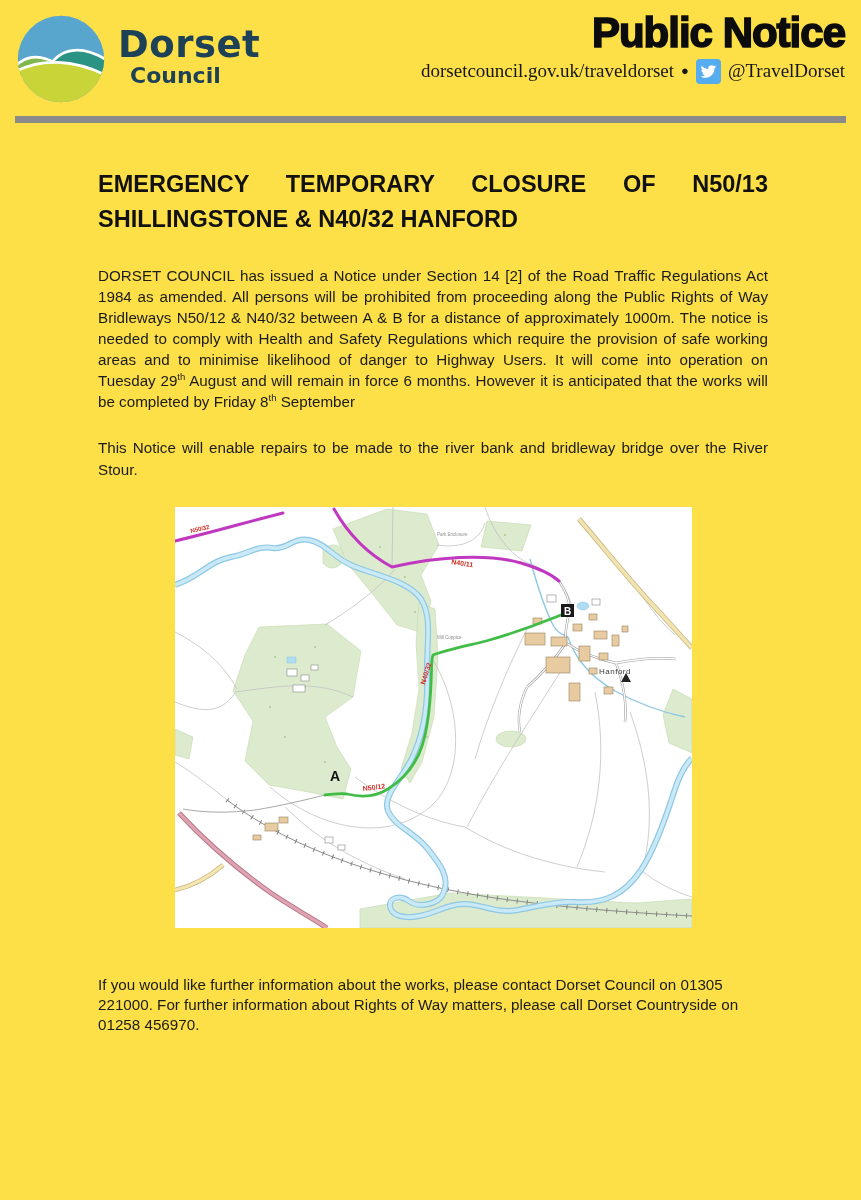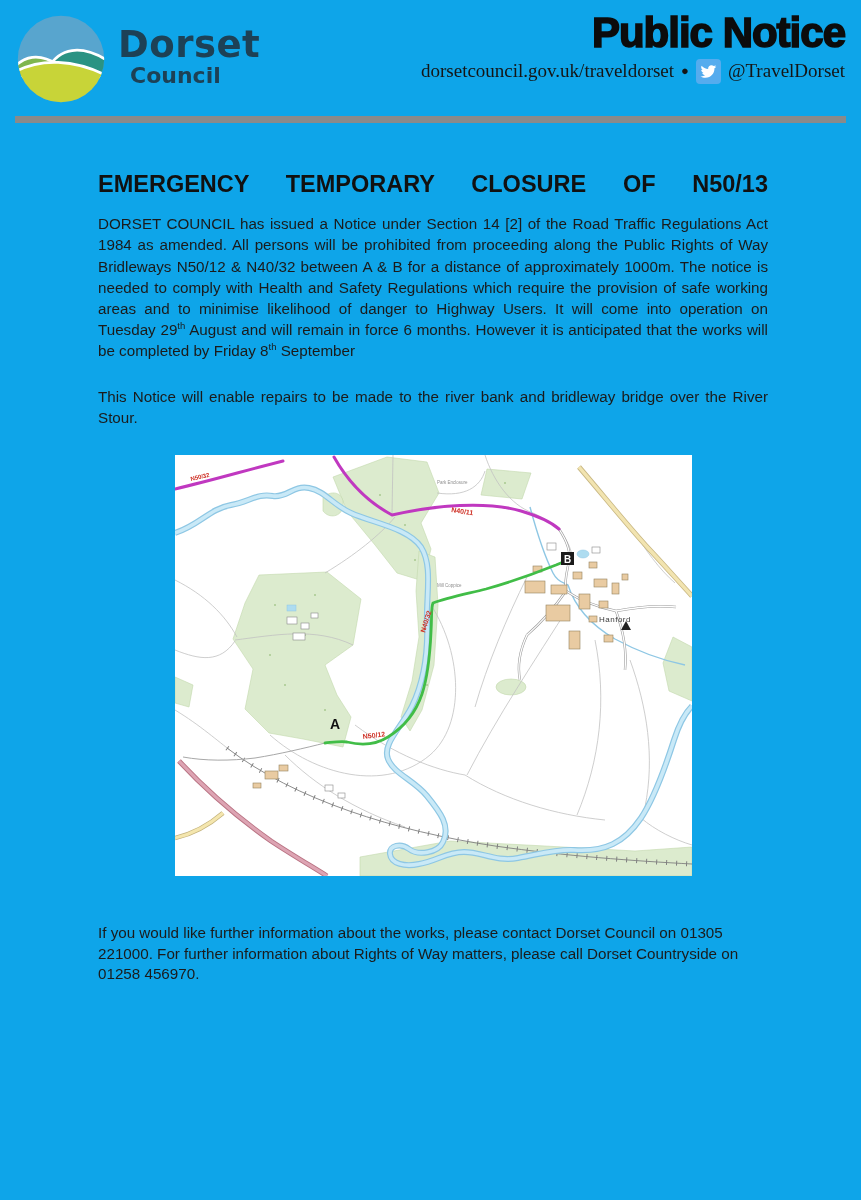--- a/index.html
+++ b/index.html
@@ -1,18 +1,18 @@
 <!DOCTYPE html>
 <html><head>
 <meta charset="utf-8">
 <style>
   * { margin:0; padding:0; box-sizing:border-box; }
   body { background:#e9e9e9; }
   .page {
-    width:861px; height:1200px; background:#0ea5e9; position:relative;
+    width:861px; height:1200px; background:#fde047; position:relative;
     font-family:"Liberation Sans", sans-serif; color:#1c1c1c; overflow:hidden;
     margin:0 auto;
   }
   
   .header { display:flex; justify-content:space-between; align-items:flex-start; padding:10px 16px 0 16px; }
   .logo { display:flex; align-items:center; gap:12px; margin-top:4px; }
   .logo-emblem { width:90px; height:90px; }
   .logo-text { font-family:"DejaVu Sans", sans-serif; color:#1d4156; line-height:1; margin-top:-6px; }
   .logo-text .l1 { font-size:37px; font-weight:600; letter-spacing:0.5px; }
   .logo-text .l2 { font-size:22px; font-weight:700; margin-top:2px; margin-left:12px; }
@@ -25,21 +25,21 @@
   .subline .bullet { font-size:13px; }
   .tw-icon { width:25px; height:25px; border-radius:4px; background:#55acee; display:flex; align-items:center; justify-content:center; }
   .tw-icon svg { width:17px; height:17px; fill:#ffffff; }
   .divider { height:7px; background:#8a8a8a; margin:12px 15px 0 15px; }
   
   .content { width:670px; margin:44px 0 0 98px; }
   .notice-heading { font-size:23.5px; font-weight:bold; color:#111; line-height:1.5; }
   .notice-heading .h-line1 { display:block; text-align:justify; text-align-last:justify; }
   .notice-heading .h-line2 { display:block; }
   .para { font-size:15.2px; line-height:1.39; text-align:justify; margin-top:25px; color:#1b1b1b; }
-  .para.first { margin-top:11px; }
+  .para.first { margin-top:27px; }
   sup { font-size:9.5px; vertical-align:super; line-height:0; }
   .map-figure { width:517px; margin:27px auto 0 auto; }
   .map-figure svg { display:block; width:517px; height:421px; background:#ffffff; }
   .footer-para { margin-top:47px; font-size:15.2px; line-height:1.33; width:655px; text-align:left; color:#1b1b1b; }
 </style>
 </head>
 <body>
 
 <div class="page">
 
@@ -77,20 +77,21 @@
       </div>
     </div>
   </div>
 
   <div class="divider"></div>
 
   <div class="content">
 
     <h2 class="notice-heading">
       <span class="h-line1">EMERGENCY TEMPORARY CLOSURE OF N50/13</span>
+      <span class="h-line2">SHILLINGSTONE &amp; N40/32 HANFORD</span>
     </h2>
 
     <p class="para first"><span>DORSET COUNCIL has issued a Notice under Section 14 [2] of the Road Traffic Regulations Act 1984 as amended. All persons will be prohibited from proceeding along the Public Rights of Way Bridleways N50/12 &amp; N40/32 between A &amp; B for a distance of approximately 1000m. The notice is needed to comply with Health and Safety Regulations which require the provision of safe working areas and to minimise likelihood of danger to Highway Users. It will come into operation on Tuesday 29</span><sup>th</sup><span> August and will remain in force 6 months. However it is anticipated that the works will be completed by Friday 8</span><sup>th</sup><span> September</span></p>
 
     <p class="para">This Notice will enable repairs to be made to the river bank and bridleway bridge over the River Stour.</p>
 
 
     <div class="map-figure">
       <svg viewBox="0 0 517 421">
 

